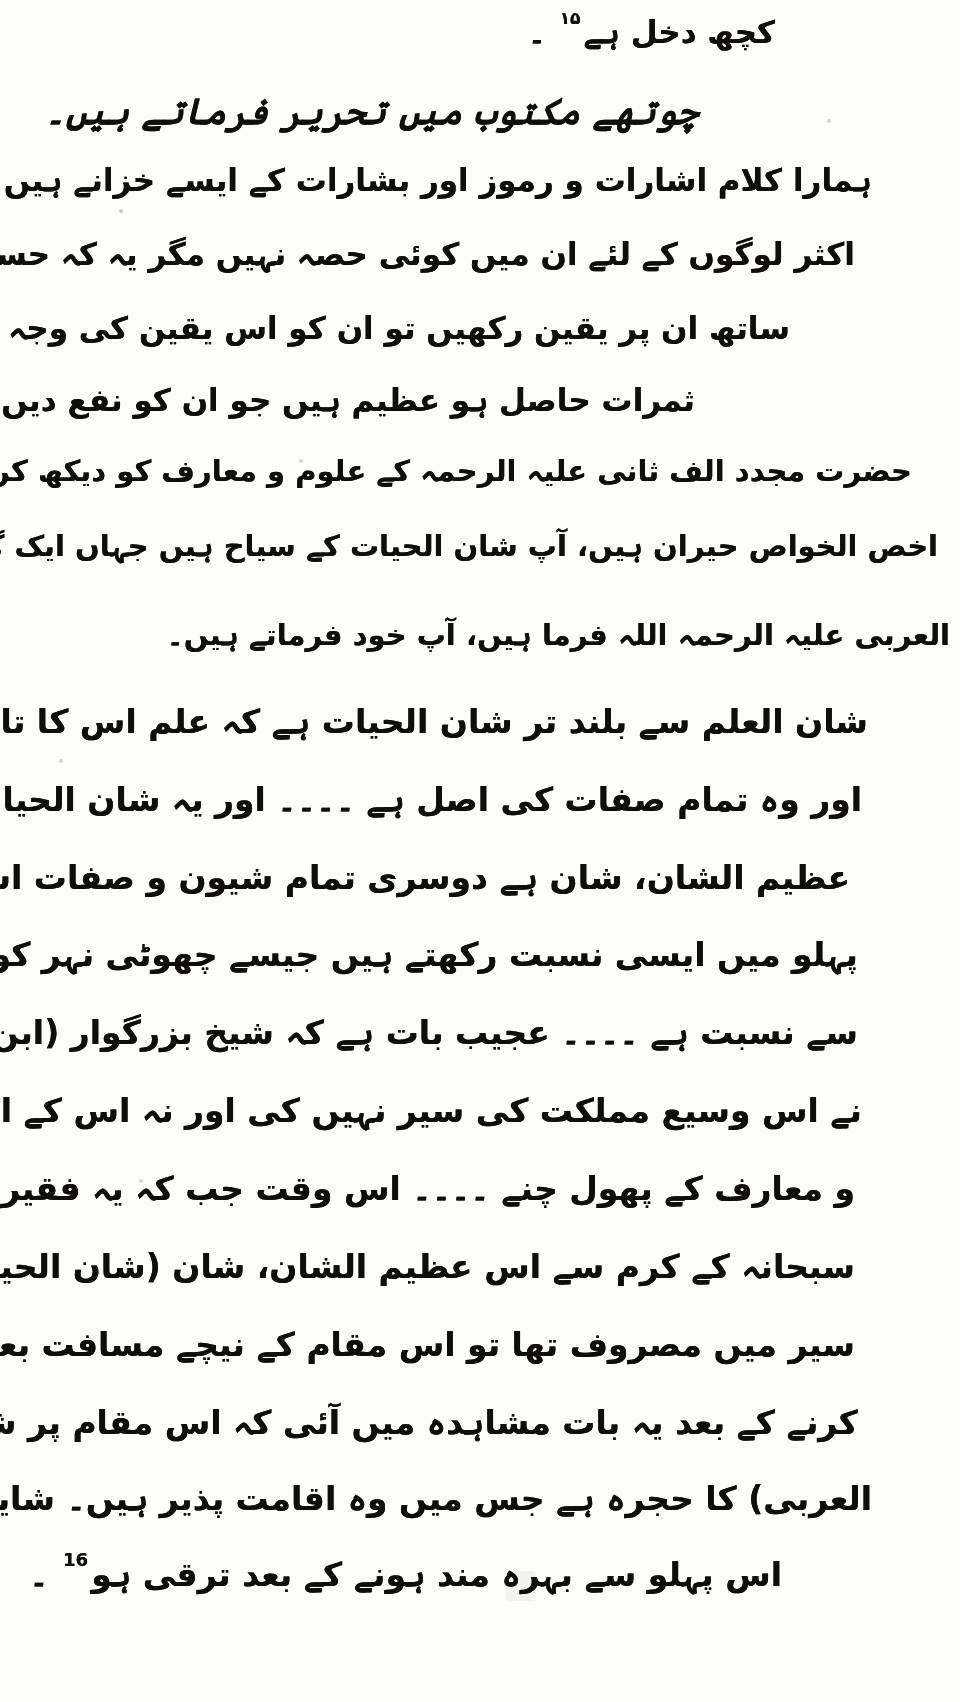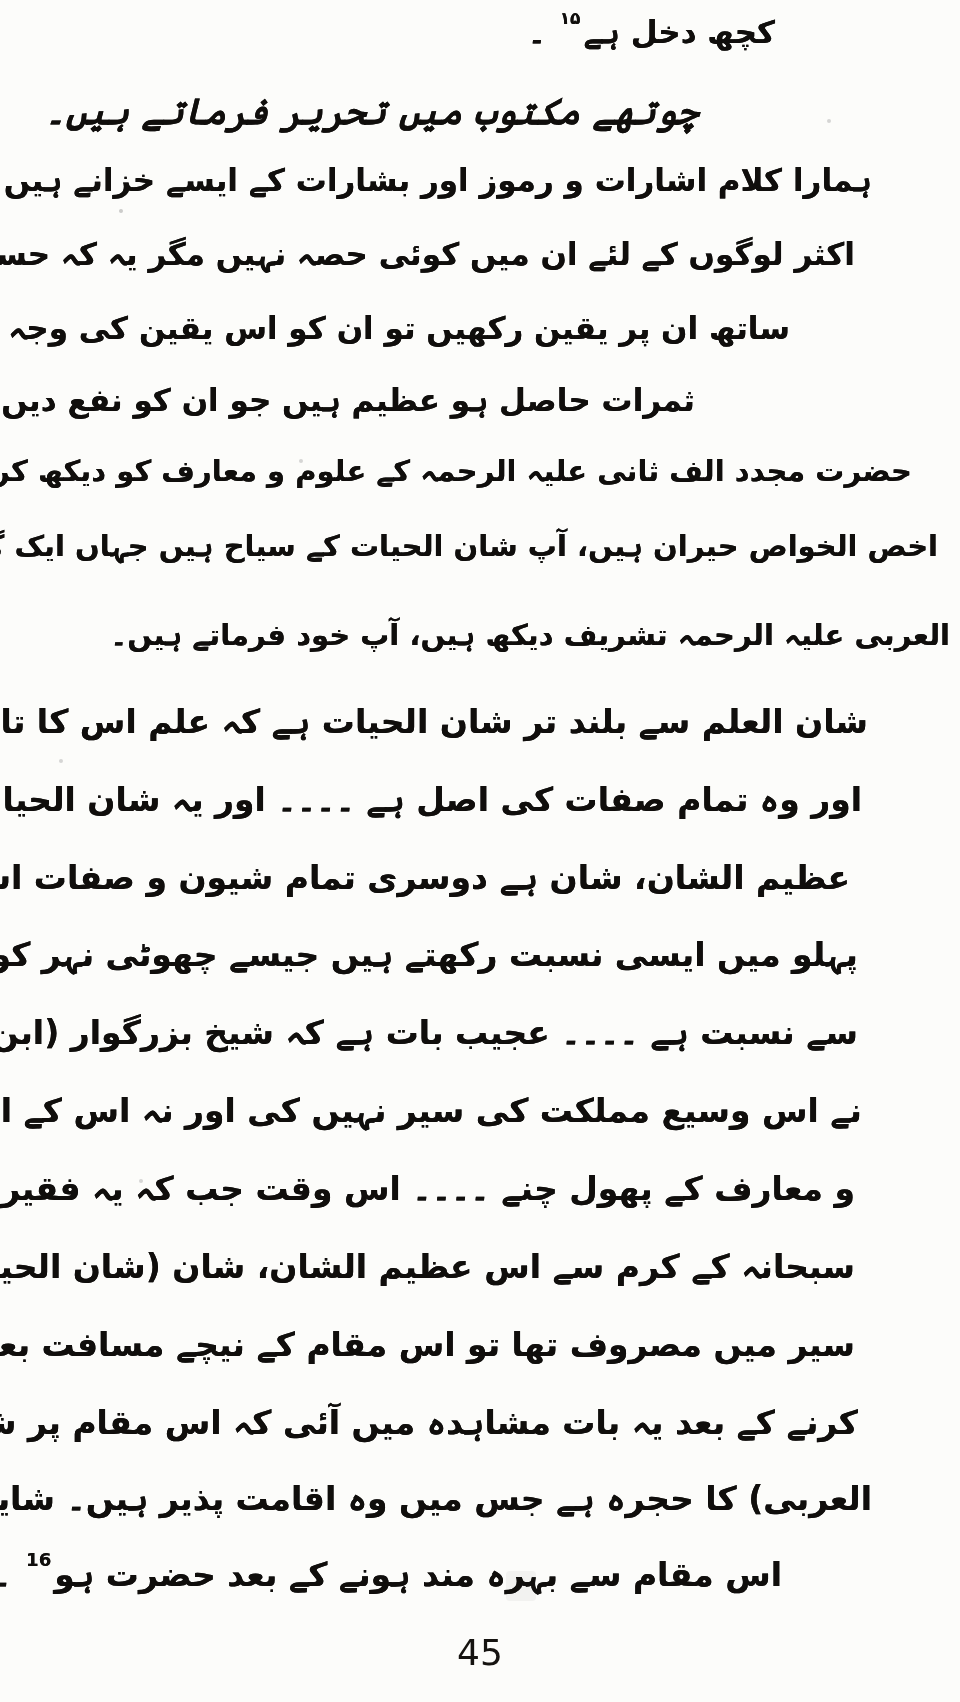--- a/index.html
+++ b/index.html
@@ -78,21 +78,21 @@
   <div class="line" style="top:234px; right:105px; font-size:31px;"><span class="t">اکثر لوگوں کے لئے ان میں کوئی حصہ نہیں مگر یہ کہ حسن ظن کے</span></div>
 
   <div class="line" style="top:308px; right:170px; font-size:31px;"><span class="t">ساتھ ان پر یقین رکھیں تو ان کو اس یقین کی وجہ سے ایسے</span></div>
 
   <div class="line" style="top:380px; right:265px; font-size:31px;"><span class="t">ثمرات حاصل ہو عظیم ہیں جو ان کو نفع دیں</span><sup class="fn">۱۶</sup></div>
 
   <div class="line" style="top:452px; right:48px; font-size:29px;"><span class="t">حضرت مجدد الف ثانی علیہ الرحمہ کے علوم و معارف کو دیکھ کر خواص ہی نہیں</span></div>
 
   <div class="line" style="top:527px; right:22px; font-size:29px;"><span class="t">اخص الخواص حیران ہیں، آپ شان الحیات کے سیاح ہیں جہاں ایک گوشے میں ابن</span></div>
 
-  <div class="line" style="top:616px; right:10px; font-size:29px;"><span class="t">العربی علیہ الرحمہ تشریف دیکھ ہیں، آپ خود فرماتے ہیں۔</span></div>
+  <div class="line" style="top:616px; right:10px; font-size:29px;"><span class="t">العربی علیہ الرحمہ اللہ فرما ہیں، آپ خود فرماتے ہیں۔</span></div>
 
   <div class="line" style="top:700px; right:92px; font-size:33px;"><span class="t">شان العلم سے بلند تر شان الحیات ہے کہ علم اس کا تابع ہے</span></div>
 
   <div class="line" style="top:778px; right:98px; font-size:33px;"><span class="t">اور وہ تمام صفات کی اصل ہے ۔۔۔۔ اور یہ شان الحیات ایسی</span></div>
 
   <div class="line" style="top:856px; right:110px; font-size:33px;"><span class="t">عظیم الشان، شان ہے دوسری تمام شیون و صفات اس کے</span></div>
 
   <div class="line" style="top:933px; right:102px; font-size:33px;"><span class="t">پہلو میں ایسی نسبت رکھتے ہیں جیسے چھوٹی نہر کو دریائے محیط</span></div>
 
   <div class="line" style="top:1011px; right:102px; font-size:33px;"><span class="t">سے نسبت ہے ۔۔۔۔ عجیب بات ہے کہ شیخ بزرگوار (ابن العربی)</span></div>
@@ -102,16 +102,15 @@
   <div class="line" style="top:1167px; right:105px; font-size:33px;"><span class="t">و معارف کے پھول چنے ۔۔۔۔ اس وقت جب کہ یہ فقیر اللہ</span></div>
 
   <div class="line" style="top:1245px; right:105px; font-size:33px;"><span class="t">سبحانہ کے کرم سے اس عظیم الشان، شان (شان الحیات) کی</span></div>
 
   <div class="line" style="top:1323px; right:105px; font-size:33px;"><span class="t">سیر میں مصروف تھا تو اس مقام کے نیچے مسافت بعیدہ طے</span></div>
 
   <div class="line" style="top:1401px; right:102px; font-size:33px;"><span class="t">کرنے کے بعد یہ بات مشاہدہ میں آئی کہ اس مقام پر شیخ (ابن</span></div>
 
   <div class="line" style="top:1477px; right:88px; font-size:33px;"><span class="t">العربی) کا حجرہ ہے جس میں وہ اقامت پذیر ہیں۔ شاید آخر میں</span></div>
 
-  <div class="line" style="top:1553px; right:178px; font-size:33px;"><span class="t">اس مقام سے بہرہ مند ہونے کے بعد حضرت ہو</span><sup class="fn">16</sup><span class="t"> ۔</span></div>
+  <div class="line" style="top:1553px; right:178px; font-size:33px;"><span class="t">اس پہلو سے بہرہ مند ہونے کے بعد ترقی ہو</span><sup class="fn">16</sup><span class="t"> ۔</span></div>
 
-  <div class="page-number">45</div>
 </div>
 
 </body></html>

